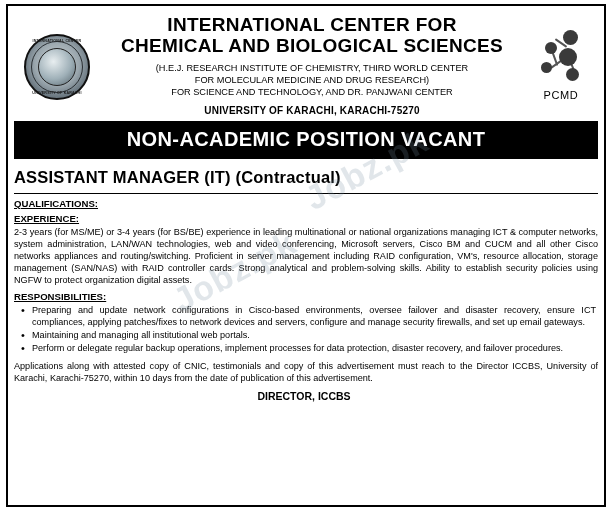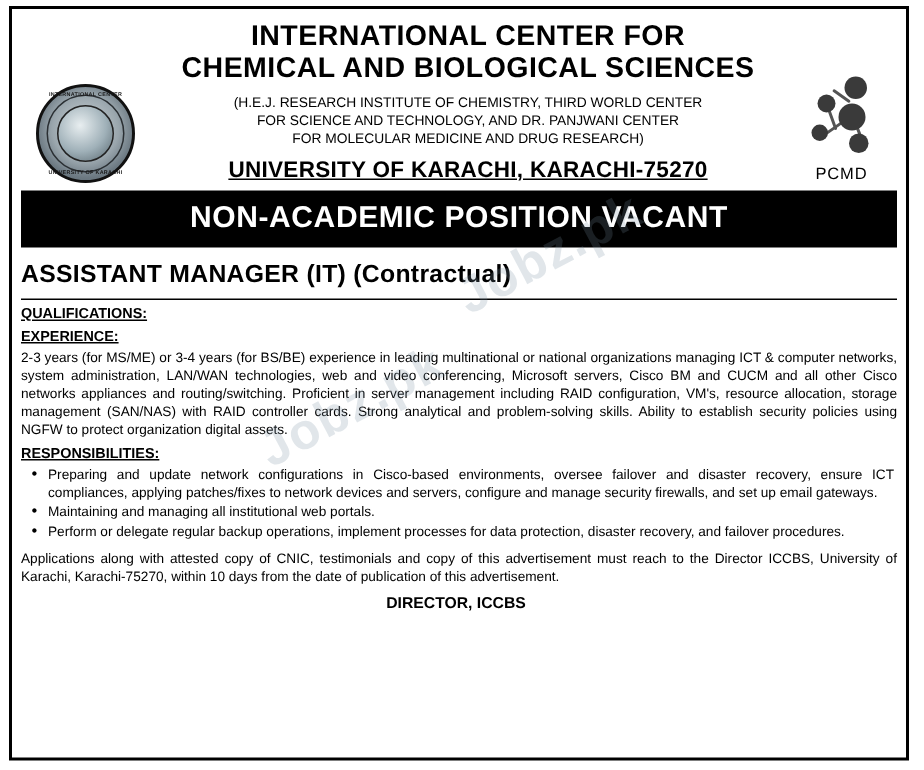--- a/index.html
+++ b/index.html
@@ -25,21 +25,21 @@
     height: 503px;
     border: 2px solid #000;
     background: #fff;
     box-sizing: border-box;
     padding: 4px 6px;
   }
 
   
   .header {
     display: flex;
-    align-items: flex-end;
+    align-items: center;
     padding: 2px 0 0 0;
   }
   .logo-wrap {
     width: 86px;
     flex: 0 0 86px;
     display: flex;
     justify-content: center;
     padding-top: 6px;
   }
   .logo {
@@ -91,26 +91,25 @@
     line-height: 1.12;
     color: #000;
   }
   .subtitle {
     font-size: 9.2px;
     line-height: 1.35;
     margin-top: 5px;
     color: #000;
   }
   .univ {
-    font-size: 15px;
+    font-size: 10px;
     font-weight: bold;
     margin-top: 6px;
     color: #000;
     letter-spacing: .2px;
-    text-decoration: underline;
   }
 
   .pcmd-wrap {
     width: 74px;
     flex: 0 0 74px;
     text-align: center;
     padding-top: 4px;
     position: relative;
   }
   .pcmd-mark {
@@ -247,22 +246,22 @@
           <div class="logo-inner"></div>
           <div class="logo-text-bot">UNIVERSITY OF KARACHI</div>
         </div>
       </div>
 
       <div class="titles">
         <div class="t-line1">INTERNATIONAL CENTER FOR</div>
         <div class="t-line2">CHEMICAL AND BIOLOGICAL SCIENCES</div>
         <div class="subtitle">
           <div>(H.E.J. RESEARCH INSTITUTE OF CHEMISTRY, THIRD WORLD CENTER</div>
+          <div>FOR MOLECULAR MEDICINE AND DRUG RESEARCH)</div>
           <div>FOR SCIENCE AND TECHNOLOGY, AND DR. PANJWANI CENTER</div>
-          <div>FOR MOLECULAR MEDICINE AND DRUG RESEARCH)</div>
         </div>
         <div class="univ">UNIVERSITY OF KARACHI, KARACHI-75270</div>
       </div>
 
       <div class="pcmd-wrap">
         <div class="pcmd-mark">
           <span class="bond" style="width:14px;height:2px;left:21px;top:12px;transform:rotate(35deg);"></span>
           <span class="bond" style="width:14px;height:2px;left:15px;top:28px;transform:rotate(70deg);"></span>
           <span class="bond" style="width:18px;height:2px;left:16px;top:32px;transform:rotate(-35deg);"></span>
           <span class="bond" style="width:14px;height:2px;left:31px;top:32px;transform:rotate(68deg);"></span>

